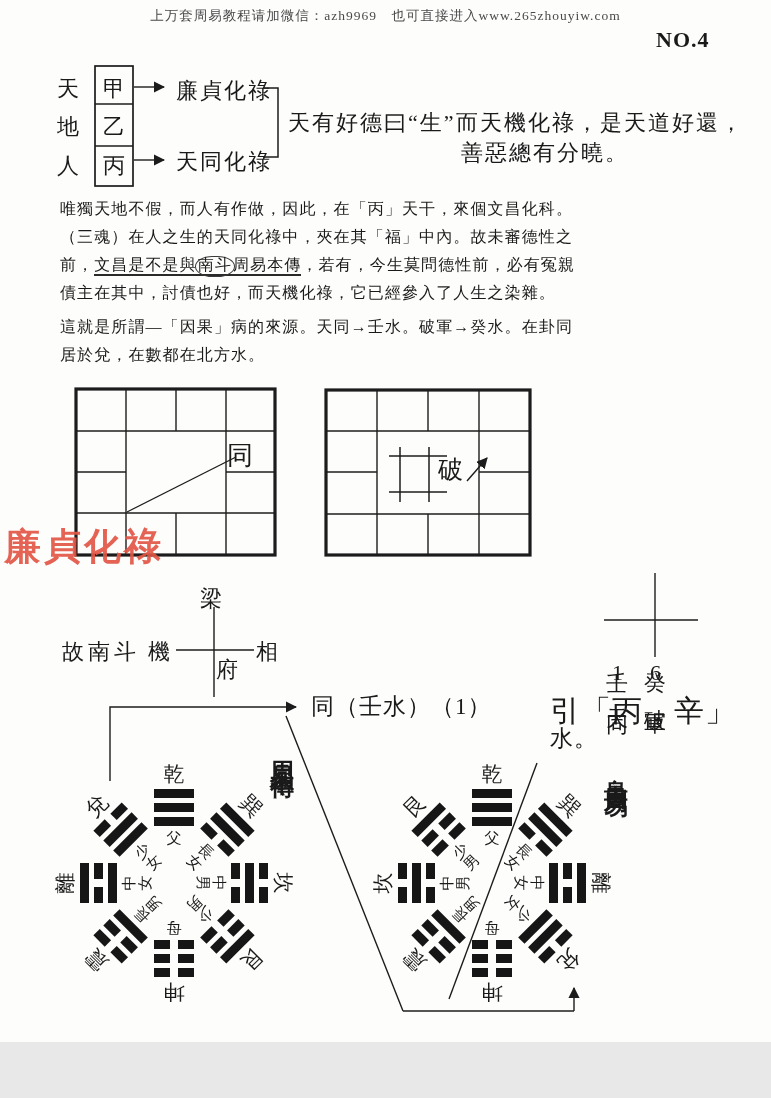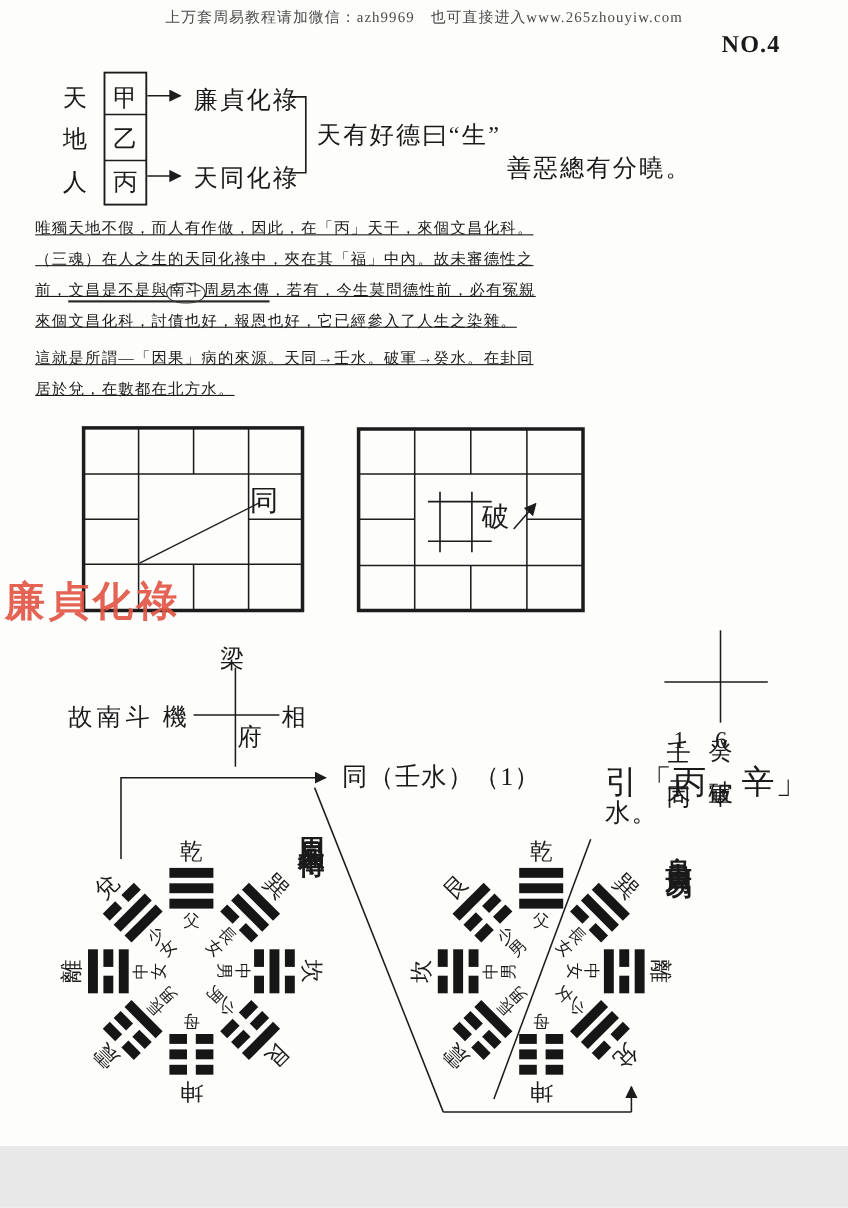--- a/index.html
+++ b/index.html
@@ -5,21 +5,21 @@
   html,body{margin:0;padding:0;background:#e8e8e8;}
   .page{position:relative;width:771px;height:1042px;margin:0 auto;background:#fdfdfc;overflow:hidden;
         font-family:"Liberation Serif","DejaVu Serif",serif;color:#1a1a1a;}
   .abs{position:absolute;white-space:nowrap;}
   .header-line{left:0;right:0;top:7px;text-align:center;font-size:13.5px;color:#4a4a4a;letter-spacing:1px;
                font-family:"Liberation Serif","DejaVu Serif",serif;}
   .page-number{left:656px;top:27px;font-size:22px;font-weight:bold;letter-spacing:1px;}
   .cjk22{font-size:22px;letter-spacing:2px;}
   .row-label{left:54px;width:30px;text-align:center;}
   .stem{left:95px;width:38px;text-align:center;letter-spacing:0;}
-  .para-line{left:32px;font-size:14px;letter-spacing:1.1px;text-decoration:underline;}
+  .para-line{left:60px;font-size:16px;letter-spacing:1.1px;}
   .u-line{border-bottom:2px solid #2a2a2a;padding-bottom:1px;}
   .oval{display:inline-block;border:1.6px solid #3a3a3a;border-radius:50% / 58%;padding:0 2px 2px 2px;
         margin:0 -2px;line-height:1.05;}
   .watermark{left:4px;top:522px;font-size:37px;font-weight:bold;color:#e25746;letter-spacing:3px;
              opacity:.92;z-index:30;font-family:"Liberation Sans","DejaVu Sans",sans-serif;}
   .grid-label{font-size:26px;z-index:5;}
   .vtext{writing-mode:vertical-rl;text-orientation:upright;letter-spacing:6px;font-size:22px;}
   .wheel-title{writing-mode:vertical-rl;text-orientation:upright;letter-spacing:5px;font-size:24px;font-weight:600;}
   .wheel{position:absolute;width:270px;height:270px;}
   .spoke{position:absolute;left:50%;bottom:50%;width:48px;margin-left:-24px;height:121px;
@@ -112,26 +112,27 @@
 
   <div class="abs cjk22 row-label txt" style="top:74px">天</div>
   <div class="abs cjk22 row-label txt" style="top:112px">地</div>
   <div class="abs cjk22 row-label txt" style="top:151px">人</div>
   <div class="abs cjk22 stem txt" style="top:74px">甲</div>
   <div class="abs cjk22 stem txt" style="top:112px">乙</div>
   <div class="abs cjk22 stem txt" style="top:151px">丙</div>
   <div class="abs cjk22 txt" style="left:176px;top:76px">廉貞化祿</div>
   <div class="abs cjk22 txt" style="left:176px;top:147px">天同化祿</div>
   <div class="abs cjk22 txt" style="left:288px;top:108px">天有好德曰“生”</div>
+  <div class="abs cjk22 txt" style="left:456px;top:108px">而天機化祿，是天道好還，</div>
   <div class="abs cjk22 txt" style="left:461px;top:138px">善惡總有分曉。</div>
 
   <div class="abs para-line txt" style="top:199px">唯獨天地不假，而人有作做，因此，在「丙」天干，來個文昌化科。</div>
   <div class="abs para-line txt" style="top:227px">（三魂）在人之生的天同化祿中，夾在其「福」中內。故未審德性之</div>
   <div class="abs para-line txt" style="top:255px"><span>前，</span><span class="u-line"><span>文昌是不是與</span><span class="oval">南斗</span><span>周易本傳</span></span><span>，若有，今生莫問德性前，必有冤親</span></div>
-  <div class="abs para-line txt" style="top:283px">來個文昌化科，討債也好，報恩也好，它已經參入了人生之染雜。</div>
+  <div class="abs para-line txt" style="top:283px">債主在其中，討債也好，而天機化祿，它已經參入了人生之染雜。</div>
 
   <div class="abs para-line txt" style="top:317px">這就是所謂—「因果」病的來源。天同→壬水。破軍→癸水。在卦同</div>
   <div class="abs para-line txt" style="top:345px">居於兌，在數都在北方水。</div>
 
   <div class="abs grid-label txt" style="left:227px;top:438px">同</div>
   <div class="abs grid-label txt" style="left:438px;top:453px;font-size:25px">破</div>
 
   <div class="abs watermark">廉貞化祿</div>
 
   <div class="abs cjk22 txt" style="left:62px;top:637px;letter-spacing:4px">故南斗</div>

